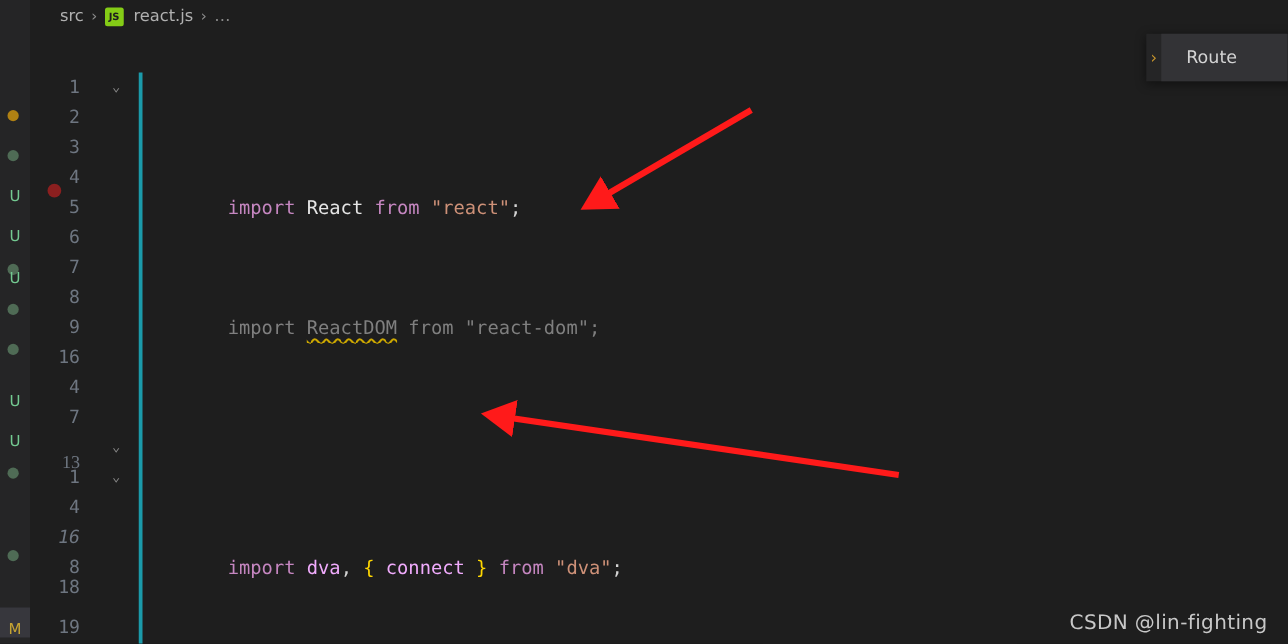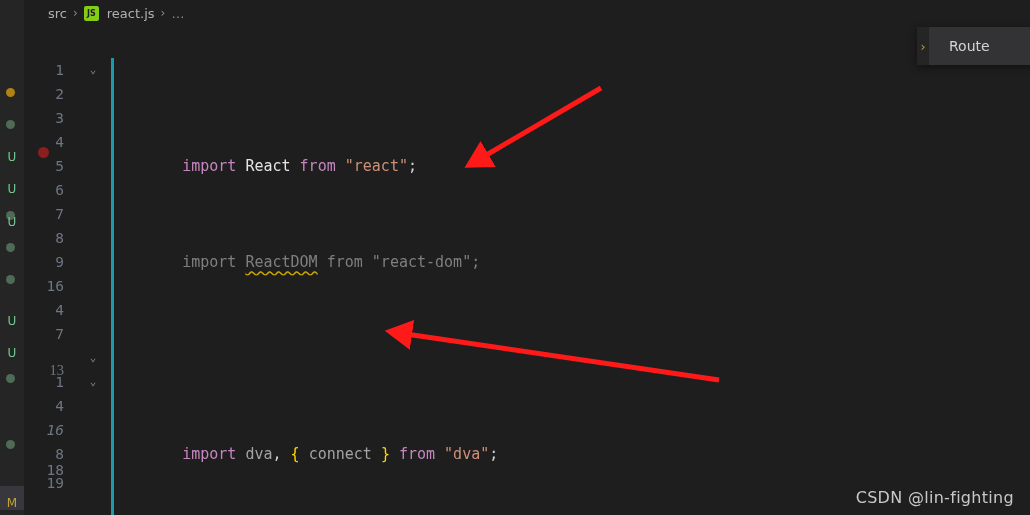--- a/index.html
+++ b/index.html
@@ -77,21 +77,21 @@
   #code{
     position:absolute;left:104px;top:58px;right:0;bottom:0;
     font-size:15px;line-height:24px;white-space:pre;
   }
   .code-line{height:24px;position:relative;}
 
   
   .t-key      {color:#c586c0;}   
   .t-class    {color:#e5e5e5;}   
   .t-str      {color:#ce9178;}   
-  .t-var      {color:#a3a3a3;}   
+  .t-var      {color:#f0abfc;}   
   .t-brace    {color:#ffd700;}   
   .t-punc     {color:#d4d4d4;}
   .t-unused   {color:#7f7f7f;}
   .squiggle{
     text-decoration:underline wavy #cca700;
     text-decoration-skip-ink:none;
     text-underline-offset:3px;
   }
 
   
@@ -170,21 +170,21 @@
       <div class="ln" style="top: 192px;">9</div>
       <div class="ln" style="top: 216px;">16</div>
       <div class="ln" style="top: 240px;">4</div>
       <div class="ln" style="top: 264px;">7</div>
       <div class="ln" style="top: 300px; font-family: Liberation Serif, serif;">13</div>
       <div class="ln" style="top: 312px;">1</div>
       <div class="ln" style="top: 336px;">4</div>
       <div class="ln" style="top: 360px; font-style: italic;">16</div>
       <div class="ln" style="top: 384px;">8</div>
       <div class="ln" style="top: 400px;">18</div>
-      <div class="ln" style="top: 413px; padding-left: 17px;">19</div>
+      <div class="ln" style="top: 432px; padding-left: 17px;">19</div>
       <div class="fold-chevron" style="top: 0px;">⌄</div>
       <div class="fold-chevron" style="top: 288px;">⌄</div>
       <div class="fold-chevron" style="top: 312px;">⌄</div>
     </div>
   <div id="git-change-bar"></div>
 
   <div id="code">
 
     <div class="code-line">
       <span class="t-key">import</span><span class="t-punc"> </span><span class="t-class">React</span><span class="t-punc"> </span><span class="t-key">from</span><span class="t-punc"> </span><span class="t-str">"react"</span><span class="t-punc">;</span>

